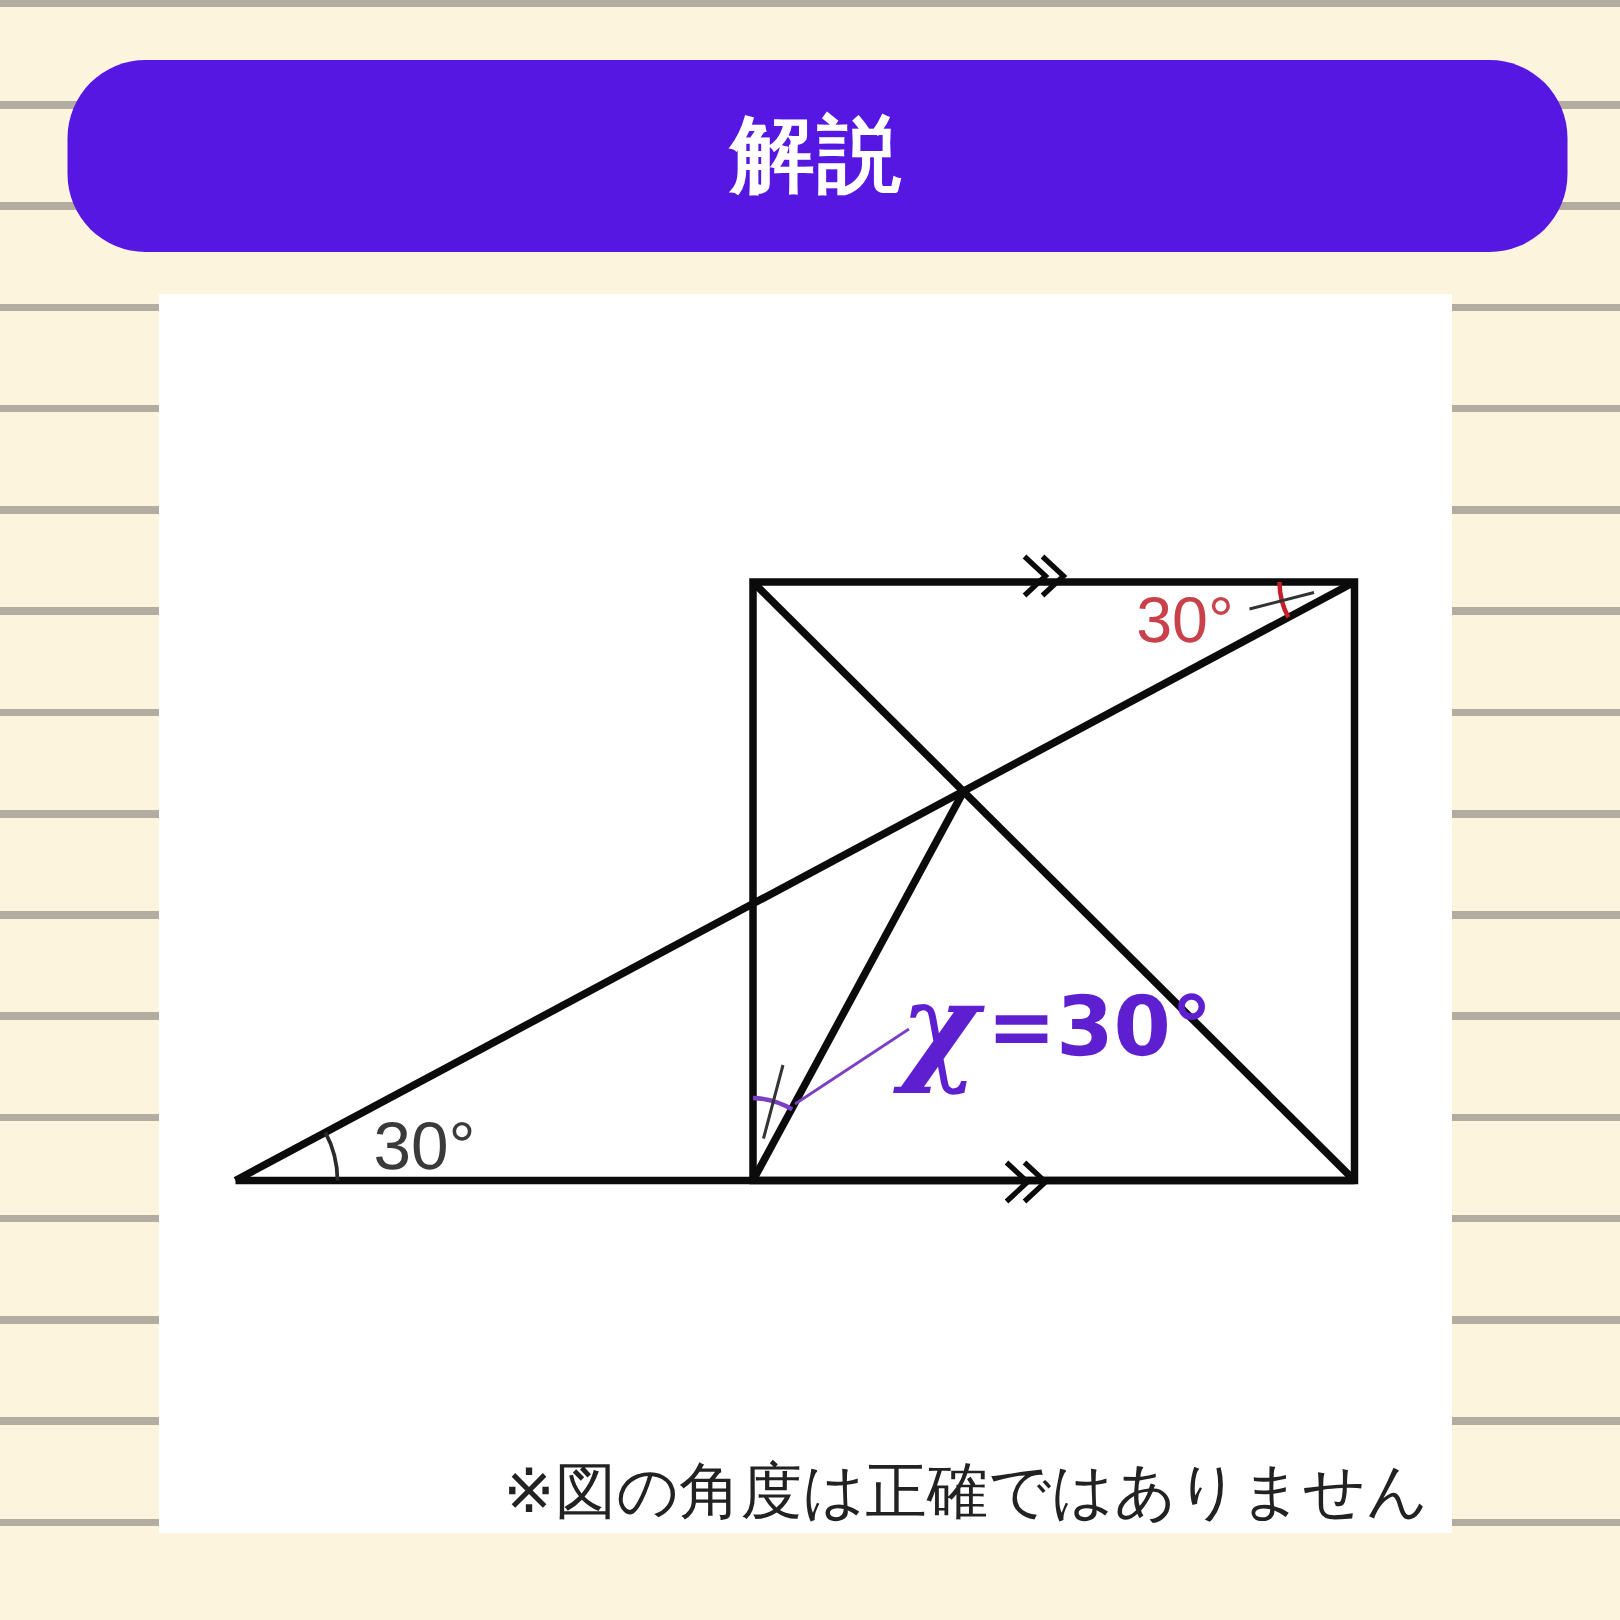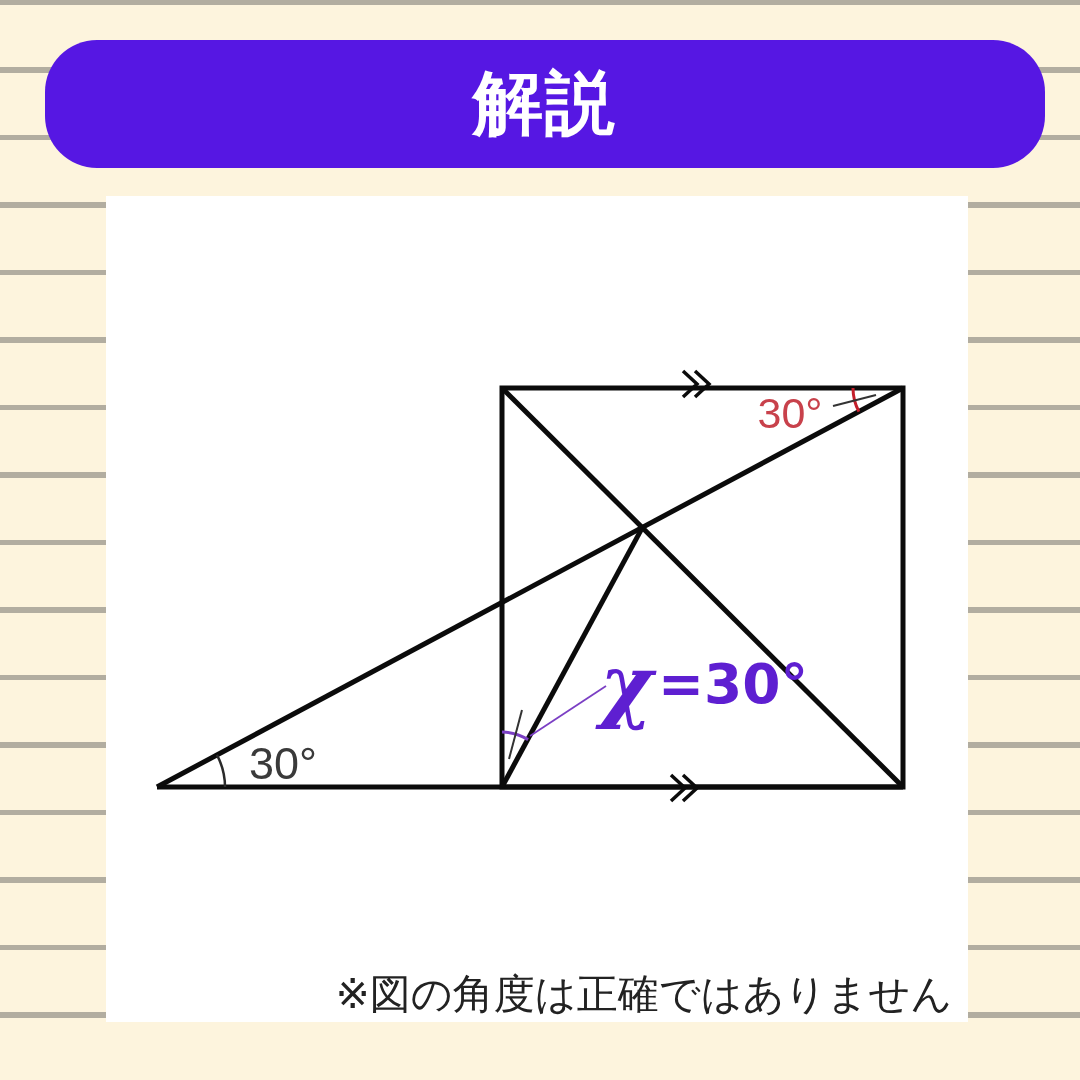--- a/index.html
+++ b/index.html
@@ -11,21 +11,21 @@
       #b2ada0 0px, #b2ada0 5px,
       #fdf4dd 5px, #fdf4dd 67.5px);
     font-family:"DejaVu Sans","Liberation Sans",sans-serif;
   }
   .banner{
     position:absolute;left:45px;top:40px;width:1000px;height:128px;
     background:#5617e3;border-radius:52px;
     display:flex;align-items:center;justify-content:center;
   }
   .banner-title{
-    color:#ffffff;font-size:70px;font-weight:600;letter-spacing:2px;
+    color:#ffffff;font-size:56px;font-weight:600;letter-spacing:2px;
     font-family:"DejaVu Sans","Liberation Sans",sans-serif;
   }
   .card{
     position:absolute;left:106px;top:196px;width:862px;height:826px;
     background:#ffffff;
   }
   svg.fig{position:absolute;left:0;top:0;width:1080px;height:1080px;pointer-events:none;}
   .black-line{stroke:#0b0b0b;stroke-width:5;fill:none;}
   .mark-line{stroke:#0b0b0b;stroke-width:3.5;fill:none;}
   .thin-arc{stroke:#2a2a2a;stroke-width:2.5;fill:none;}

